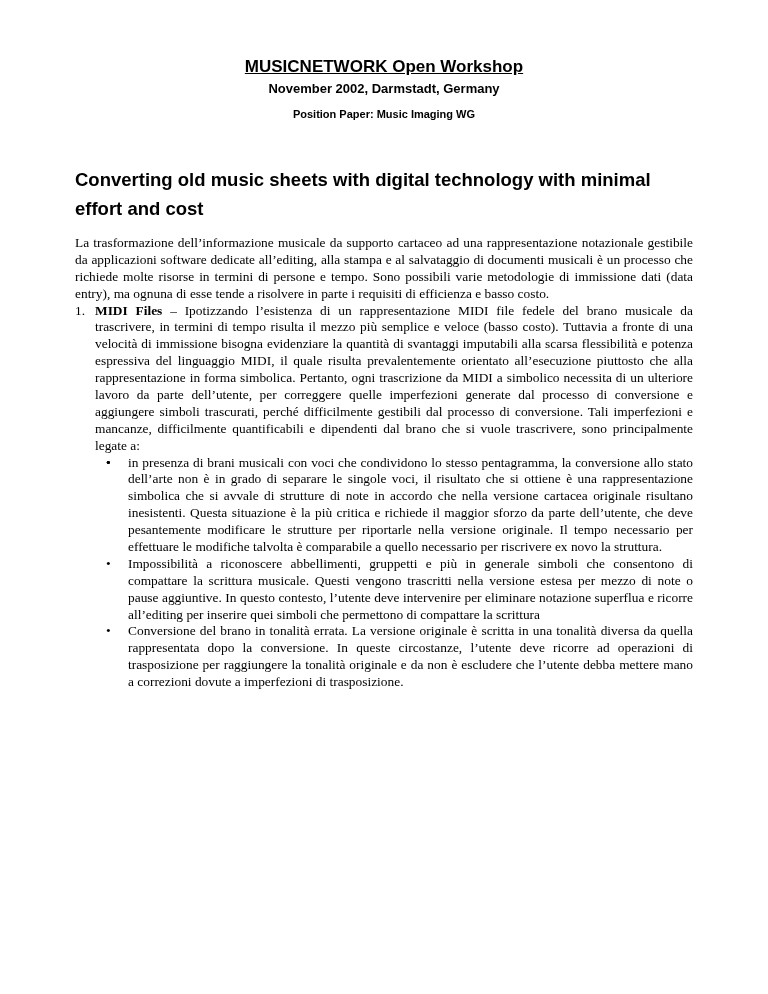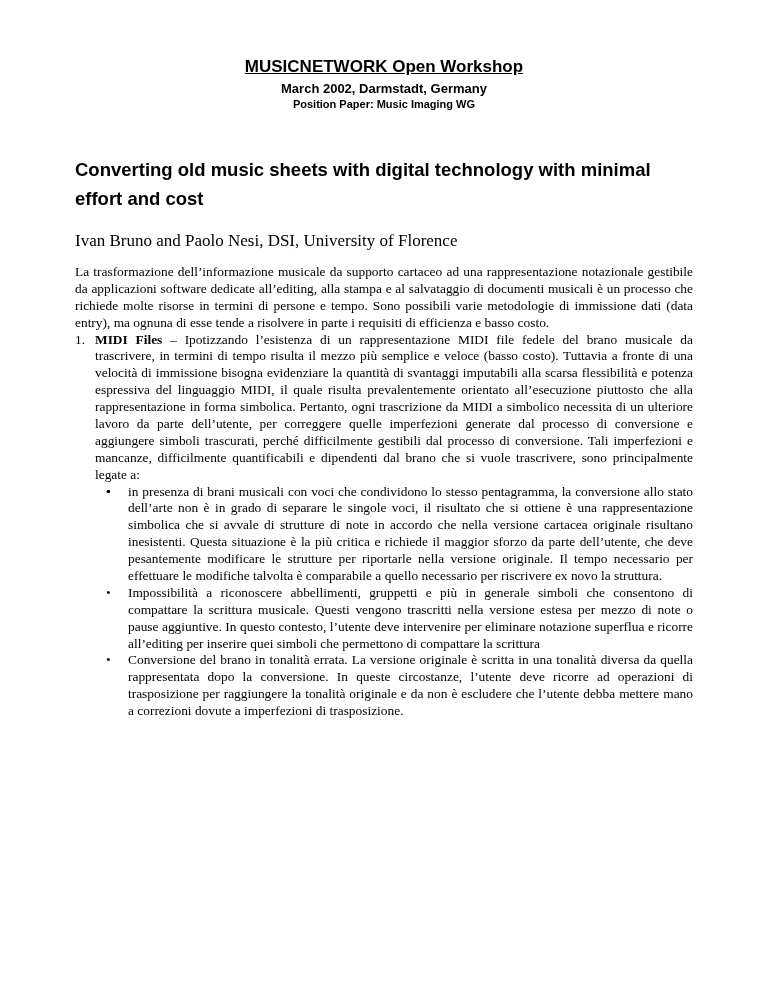--- a/index.html
+++ b/index.html
@@ -30,21 +30,21 @@
   .workshop-date {
     font-size: 13px;
     font-weight: bold;
     line-height: 17px;
     margin-top: 3px;
   }
   .paper-type {
     font-size: 11px;
     font-weight: bold;
     line-height: 14px;
-    margin-top: 0;
+    margin-top: 10px;
   }
   .paper-title {
     font-family: "Liberation Sans", sans-serif;
     font-size: 18.5px;
     font-weight: bold;
     line-height: 29px;
     margin-top: 44px;
   }
   .authors {
     font-family: "Liberation Serif", serif;
@@ -85,27 +85,26 @@
     top: 0;
   }
 </style>
 </head>
 <body>
 
 <div class="page">
 
   <header class="doc-header">
     <div class="workshop-title">MUSICNETWORK Open Workshop</div>
-    <div class="workshop-date">March 2002, Darmstadt, Germany</div>
+    <div class="workshop-date">November 2002, Darmstadt, Germany</div>
     <div class="paper-type">Position Paper: Music Imaging WG</div>
   </header>
 
   <h1 class="paper-title">Converting old music sheets with digital technology with minimal effort and cost</h1>
 
-  <div class="authors">Ivan Bruno and Paolo Nesi, DSI, University of Florence</div>
 
   <div class="body-block">
 
     <p class="body-par">La trasformazione dell’informazione musicale da supporto cartaceo ad una rappresentazione notazionale gestibile da applicazioni software dedicate all’editing, alla stampa e al salvataggio di documenti musicali è un processo che richiede molte risorse in termini di persone e tempo. Sono possibili varie metodologie di immissione dati (data entry), ma ognuna di esse tende a risolvere in parte i requisiti di efficienza e basso costo.</p>
 
 
     <div class="numbered-item">
       <span class="item-number">1.</span><span class="item-lead">MIDI Files</span><span class="item-text"> – Ipotizzando l’esistenza di un rappresentazione MIDI file fedele del brano musicale da trascrivere, in termini di tempo risulta il mezzo più semplice e veloce (basso costo). Tuttavia a fronte di una velocità di immissione bisogna evidenziare la quantità di svantaggi imputabili alla scarsa flessibilità e potenza espressiva del linguaggio MIDI, il quale risulta prevalentemente orientato all’esecuzione piuttosto che alla rappresentazione in forma simbolica. Pertanto, ogni trascrizione da MIDI a simbolico necessita di un ulteriore lavoro da parte dell’utente, per correggere quelle imperfezioni generate dal processo di conversione e aggiungere simboli trascurati, perché difficilmente gestibili dal processo di conversione. Tali imperfezioni e mancanze, difficilmente quantificabili e dipendenti dal brano che si vuole trascrivere, sono principalmente legate a:</span>
     </div>
 

